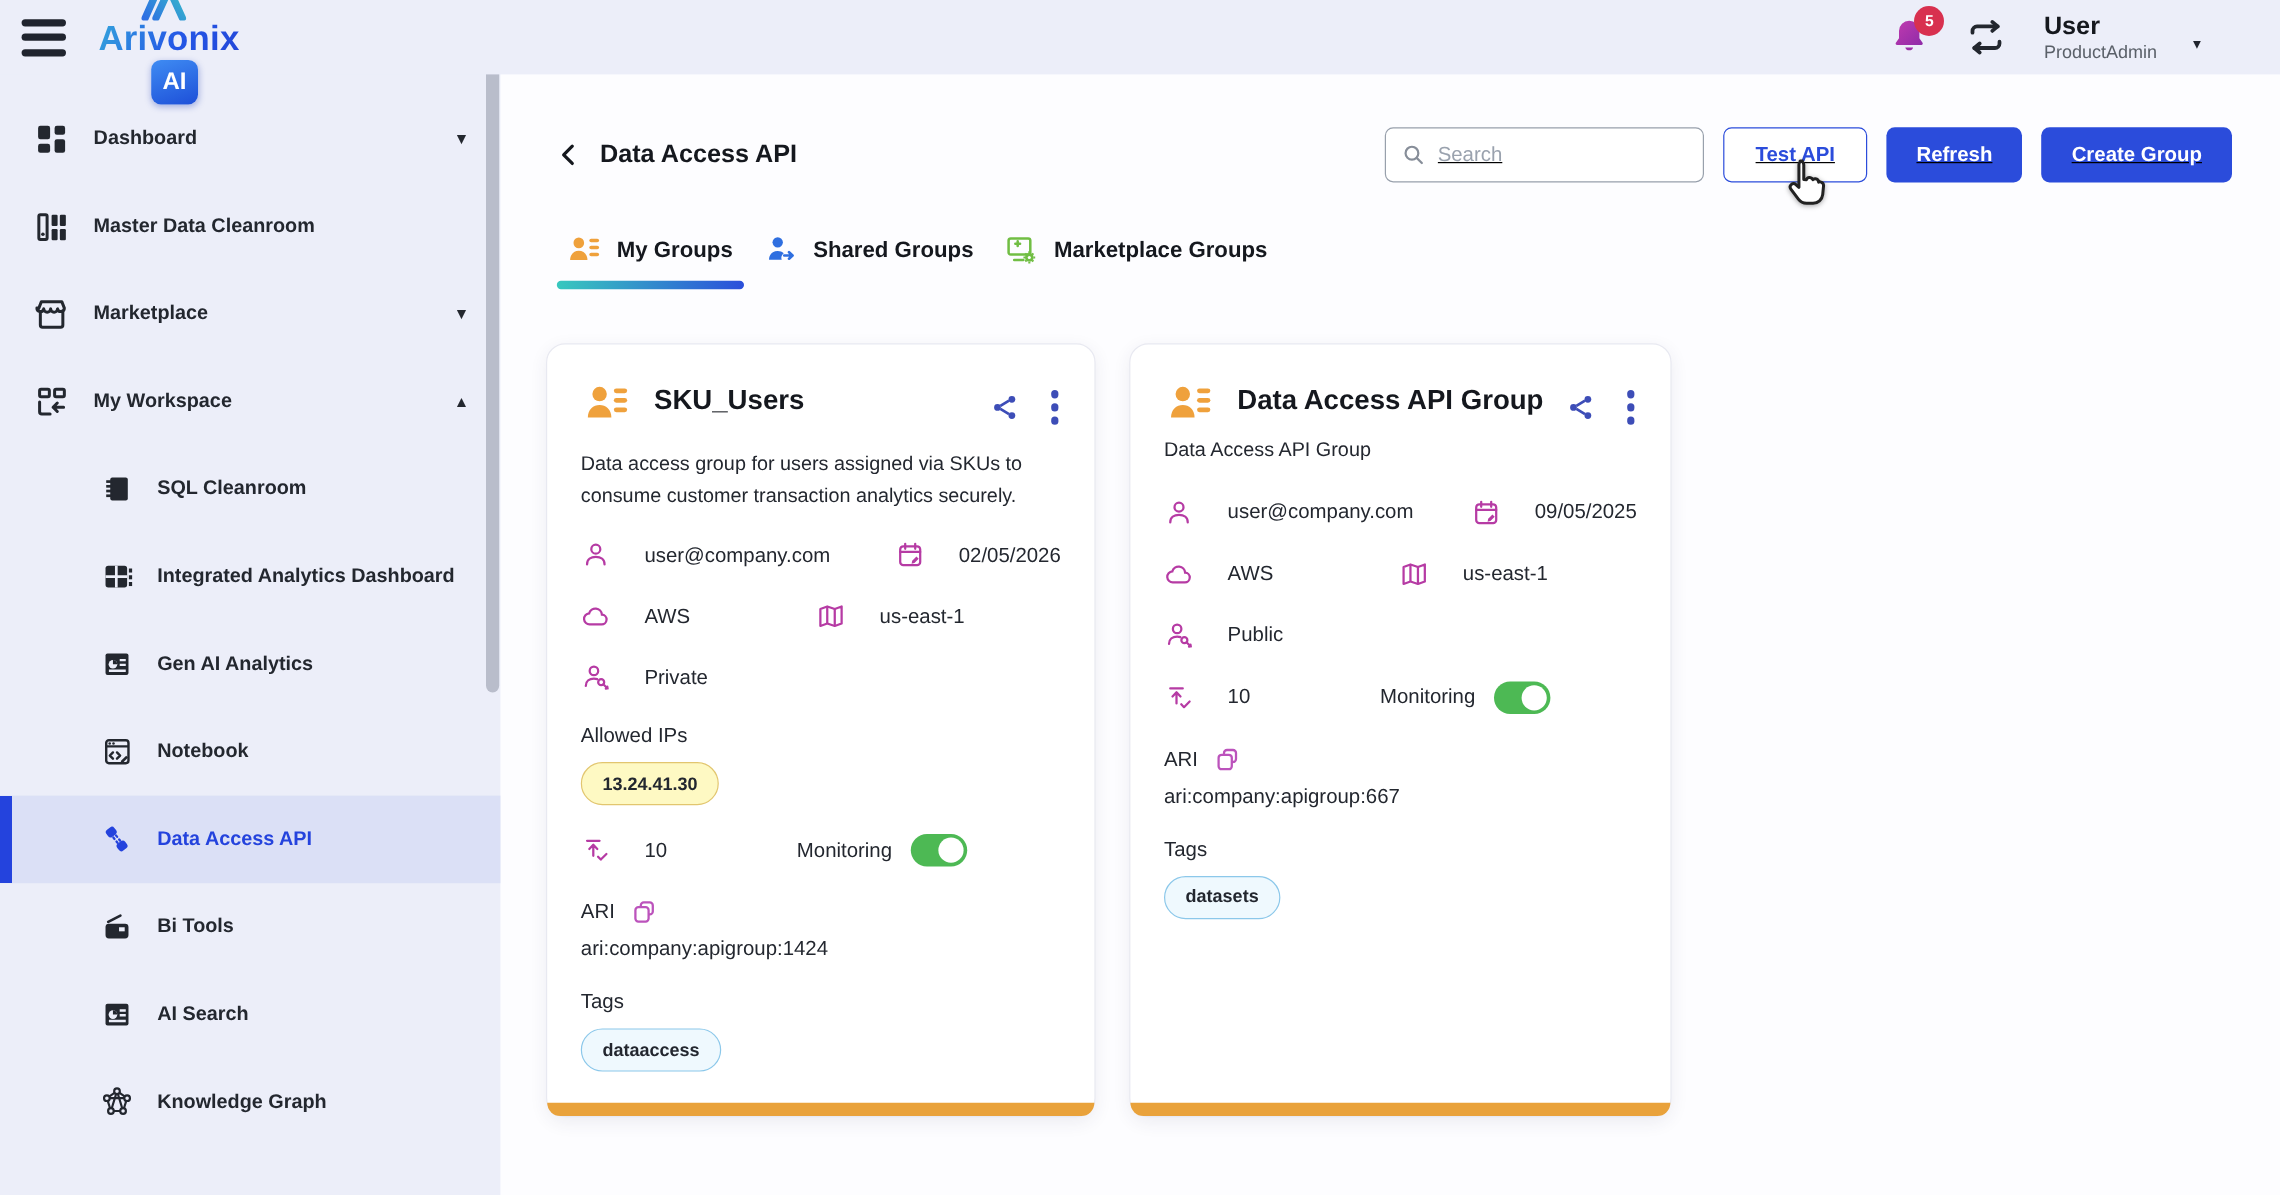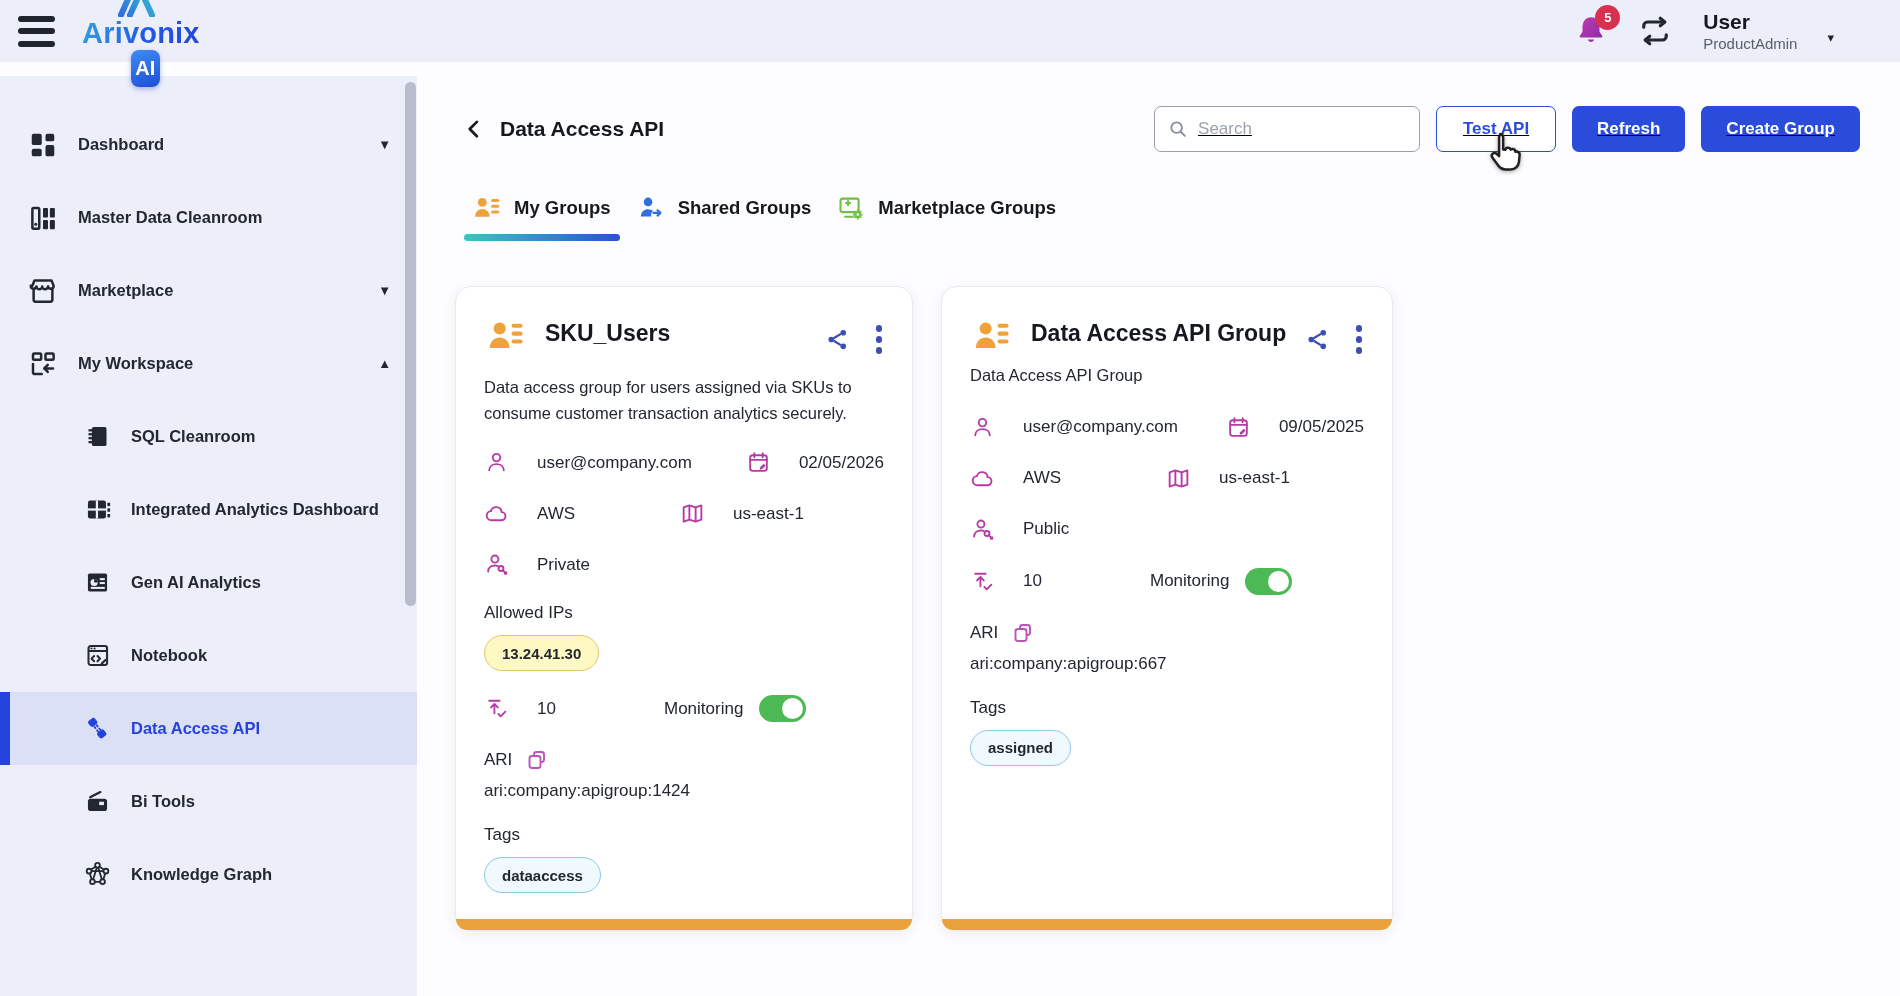--- a/index.html
+++ b/index.html
@@ -9,39 +9,39 @@
   
   .topbar { position:absolute; top:0; left:0; width:100%; height:62px; background:#ECEEF9;
             display:flex; align-items:center; padding:0 66px 0 18px; z-index:6; }
   .hamburger { width:40px; height:31px; display:flex; flex-direction:column; justify-content:space-between; cursor:pointer; }
   .hamburger span { display:block; width:37px; height:6px; border-radius:3px; background:#20242E; }
   .logo { display:flex; align-items:center; margin-left:24px;flex-direction:column; }
   .logo-mark svg { width:48px; height:42px; display:block; }
   .logo-text { font-size:29px; font-weight:700; letter-spacing:.2px; color:#2563EB;
                background:linear-gradient(115deg,#34A5DC 0%,#2457E6 55%,#2346D8 100%);
                -webkit-background-clip:text; background-clip:text; -webkit-text-fill-color:transparent; }
-  .ai-badge { margin-left:9px; width:29px; height:37px; border-radius:8px;
+  .ai-badge { margin-left:9px; width:39px; height:37px; border-radius:8px;
               background:linear-gradient(160deg,#3F8CF3,#1D4FD8); color:#fff; font-weight:700; font-size:20px;
               display:flex; align-items:center; justify-content:center; box-shadow:0 2px 5px rgba(30,60,180,.35);
               -webkit-text-fill-color:#fff; }
   .topbar-right { margin-left:auto; display:flex; align-items:center; gap:30px; }
   .bell-wrap { position:relative; cursor:pointer; }
   .bell-wrap svg { width:32px; height:34px; display:block; }
   .badge { position:absolute; top:-9px; right:-13px; min-width:25px; height:25px; padding:0 4px; border-radius:13px;
            background:#D8304F; color:#fff; font-size:13px; font-weight:700;
            display:flex; align-items:center; justify-content:center; }
   .swap-wrap { cursor:pointer; }
   .swap-wrap svg { width:36px; height:36px; display:block; }
   .user-block { display:flex; flex-direction:column; line-height:1.25; cursor:pointer; }
   .user-name { font-size:21px; font-weight:600; color:#15181E; }
   .user-role { font-size:15px; color:#5A6069; }
   .user-caret { font-size:13px; color:#20242E; margin-top:12px; cursor:pointer; }
 
   
-  .sidebar { position:absolute; top:76px; left:0; width:417px; bottom:0; background:#ECEEF9; z-index:5; }
+  .sidebar { position:absolute; top:47px; left:0; width:417px; bottom:0; background:#ECEEF9; z-index:5; }
   .sb-scrollbar { position:absolute; top:6px; right:1px; width:11px; height:524px; border-radius:6px; background:#B9BDCB; }
   .sb-list { padding-top:32px; }
   .sb-item { display:flex; align-items:center; height:73px; padding:0 26px 0 28px; gap:20px;
              cursor:pointer; color:#23272F; font-size:16.5px; font-weight:600; }
   .sb-item svg { width:30px; height:30px; flex:none; }
   .sb-item.sub { padding-left:84px; }
   .sb-item.sub svg { width:27px; height:27px; }
   .sb-item .caret { margin-left:auto; font-size:13px; }
   .sb-item.active { background:#DBE0F6; box-shadow:inset 10px 0 0 #2443DD; color:#2443DD; }
 
@@ -280,20 +280,31 @@
 
       <div class="sb-item sub">
         <svg viewBox="0 0 24 24" fill="currentColor">
             <rect x="3.5" y="9.5" width="17" height="11" rx="2.5"></rect>
             <line x1="5.5" y1="8.2" x2="14.5" y2="3.6" stroke="currentColor" stroke-width="2" stroke-linecap="round"></line>
             <rect x="13.5" y="12.2" width="4.2" height="3" fill="#ECEEF9"></rect>
           </svg>
         <span>Bi Tools</span>
       </div>
 
+      <div class="sb-item sub">
+        <svg viewBox="0 0 24 24" fill="currentColor">
+            <rect x="3.5" y="4" width="17" height="16" rx="1.5"></rect>
+            <circle cx="9" cy="12" r="3.2" fill="#ECEEF9"></circle>
+            <path d="M9 12V8.8A3.2 3.2 0 0 1 12.2 12z"></path>
+            <line x1="14" y1="9" x2="18.5" y2="9" stroke="#ECEEF9" stroke-width="1.8"></line>
+            <line x1="14" y1="12.5" x2="18.5" y2="12.5" stroke="#ECEEF9" stroke-width="1.8"></line>
+            <line x1="6" y1="16.8" x2="18.5" y2="16.8" stroke="#ECEEF9" stroke-width="1.8"></line>
+          </svg>
+        <span>AI Search</span>
+      </div>
 
       <div class="sb-item sub">
         <svg viewBox="0 0 24 24">
             <g fill="none" stroke="currentColor" stroke-width="1.6">
               <path d="M12 3.8 4.5 9l3 9.5h9l3-9.5z"></path>
               <path d="M12 3.8 7.5 18.5M12 3.8l4.5 14.7M4.5 9h15"></path>
               <circle cx="12" cy="3.8" r="2.1" fill="#ECEEF9"></circle>
               <circle cx="4.5" cy="9" r="2.1" fill="#ECEEF9"></circle>
               <circle cx="19.5" cy="9" r="2.1" fill="#ECEEF9"></circle>
               <circle cx="7.5" cy="18.5" r="2.1" fill="#ECEEF9"></circle>
@@ -592,21 +603,21 @@
             <svg viewBox="0 0 24 24">
                 <g fill="none" stroke="#BC53BC" stroke-width="1.9">
                   <rect x="4.5" y="8" width="11" height="12" rx="2.5"></rect>
                   <path d="M9 8V6.5A2.5 2.5 0 0 1 11.5 4h5A2.5 2.5 0 0 1 19 6.5v5a2.5 2.5 0 0 1-2.5 2.5H15"></path>
                 </g>
               </svg>
           </span>
         </div>
         <div class="ari-value">ari:company:apigroup:667</div>
         <div class="field-label">Tags</div>
-        <div class="chip chip-tag">assigned</div>
+        <div class="chip chip-tag">datasets</div>
         <div class="card-bar"></div>
       </div>
 
     </div>
   </div>
 
   <svg class="cursor-hand" viewBox="0 0 24 24">
     <path d="M10.1 2.6c.9 0 1.7.7 1.7 1.7v6.9l1.2.15c.2-.7.9-1.2 1.7-1.1.6.06 1.1.45 1.35 1 .3-.25.75-.4 1.2-.35.8.1 1.4.75 1.45 1.55.35-.15.75-.2 1.15-.05.75.25 1.2.95 1.15 1.75l-.4 4.1c-.25 2.3-2.2 4.05-4.5 4.05h-3c-1.5 0-2.9-.75-3.8-1.95l-3.5-4.7c-.5-.7-.4-1.65.3-2.2.6-.45 1.5-.4 2.05.1l1.4 1.3V4.3c0-1 .7-1.7 1.6-1.7z" fill="#fff" stroke="#222" stroke-width="1.4" stroke-linejoin="round"></path>
   </svg>
 

